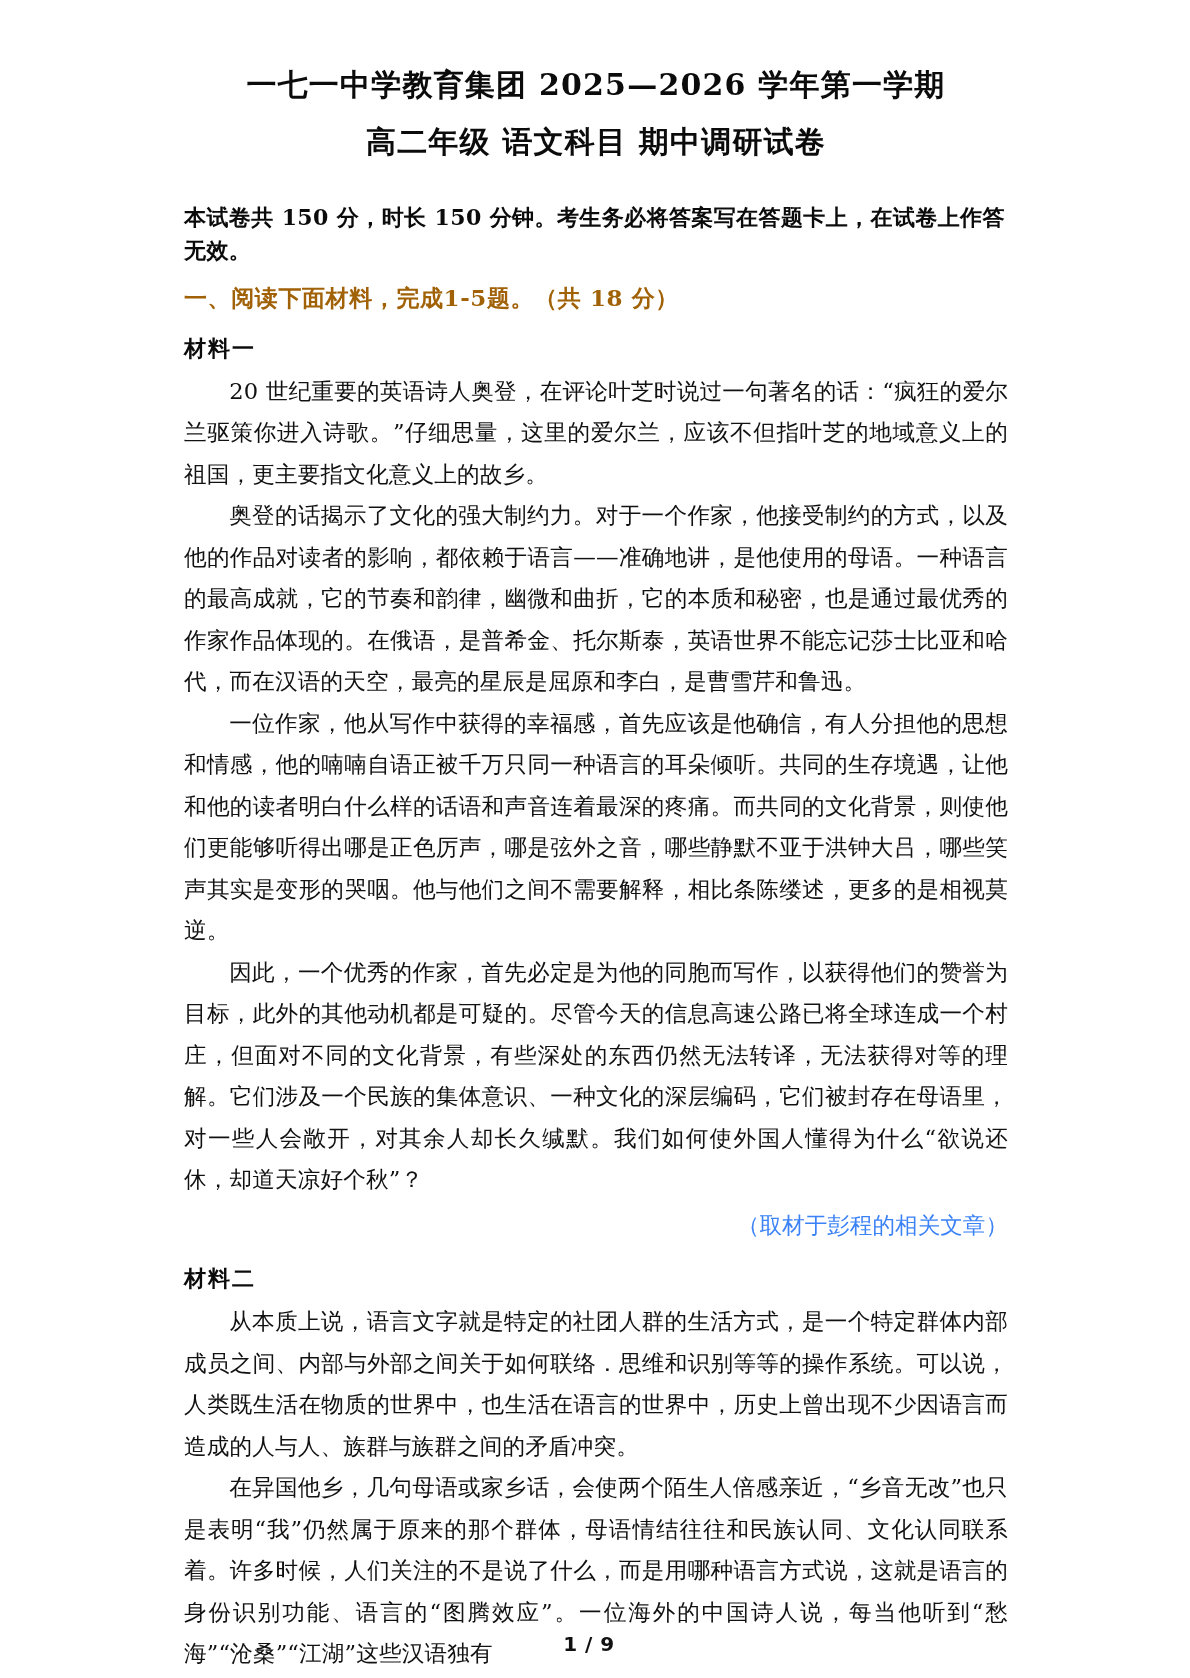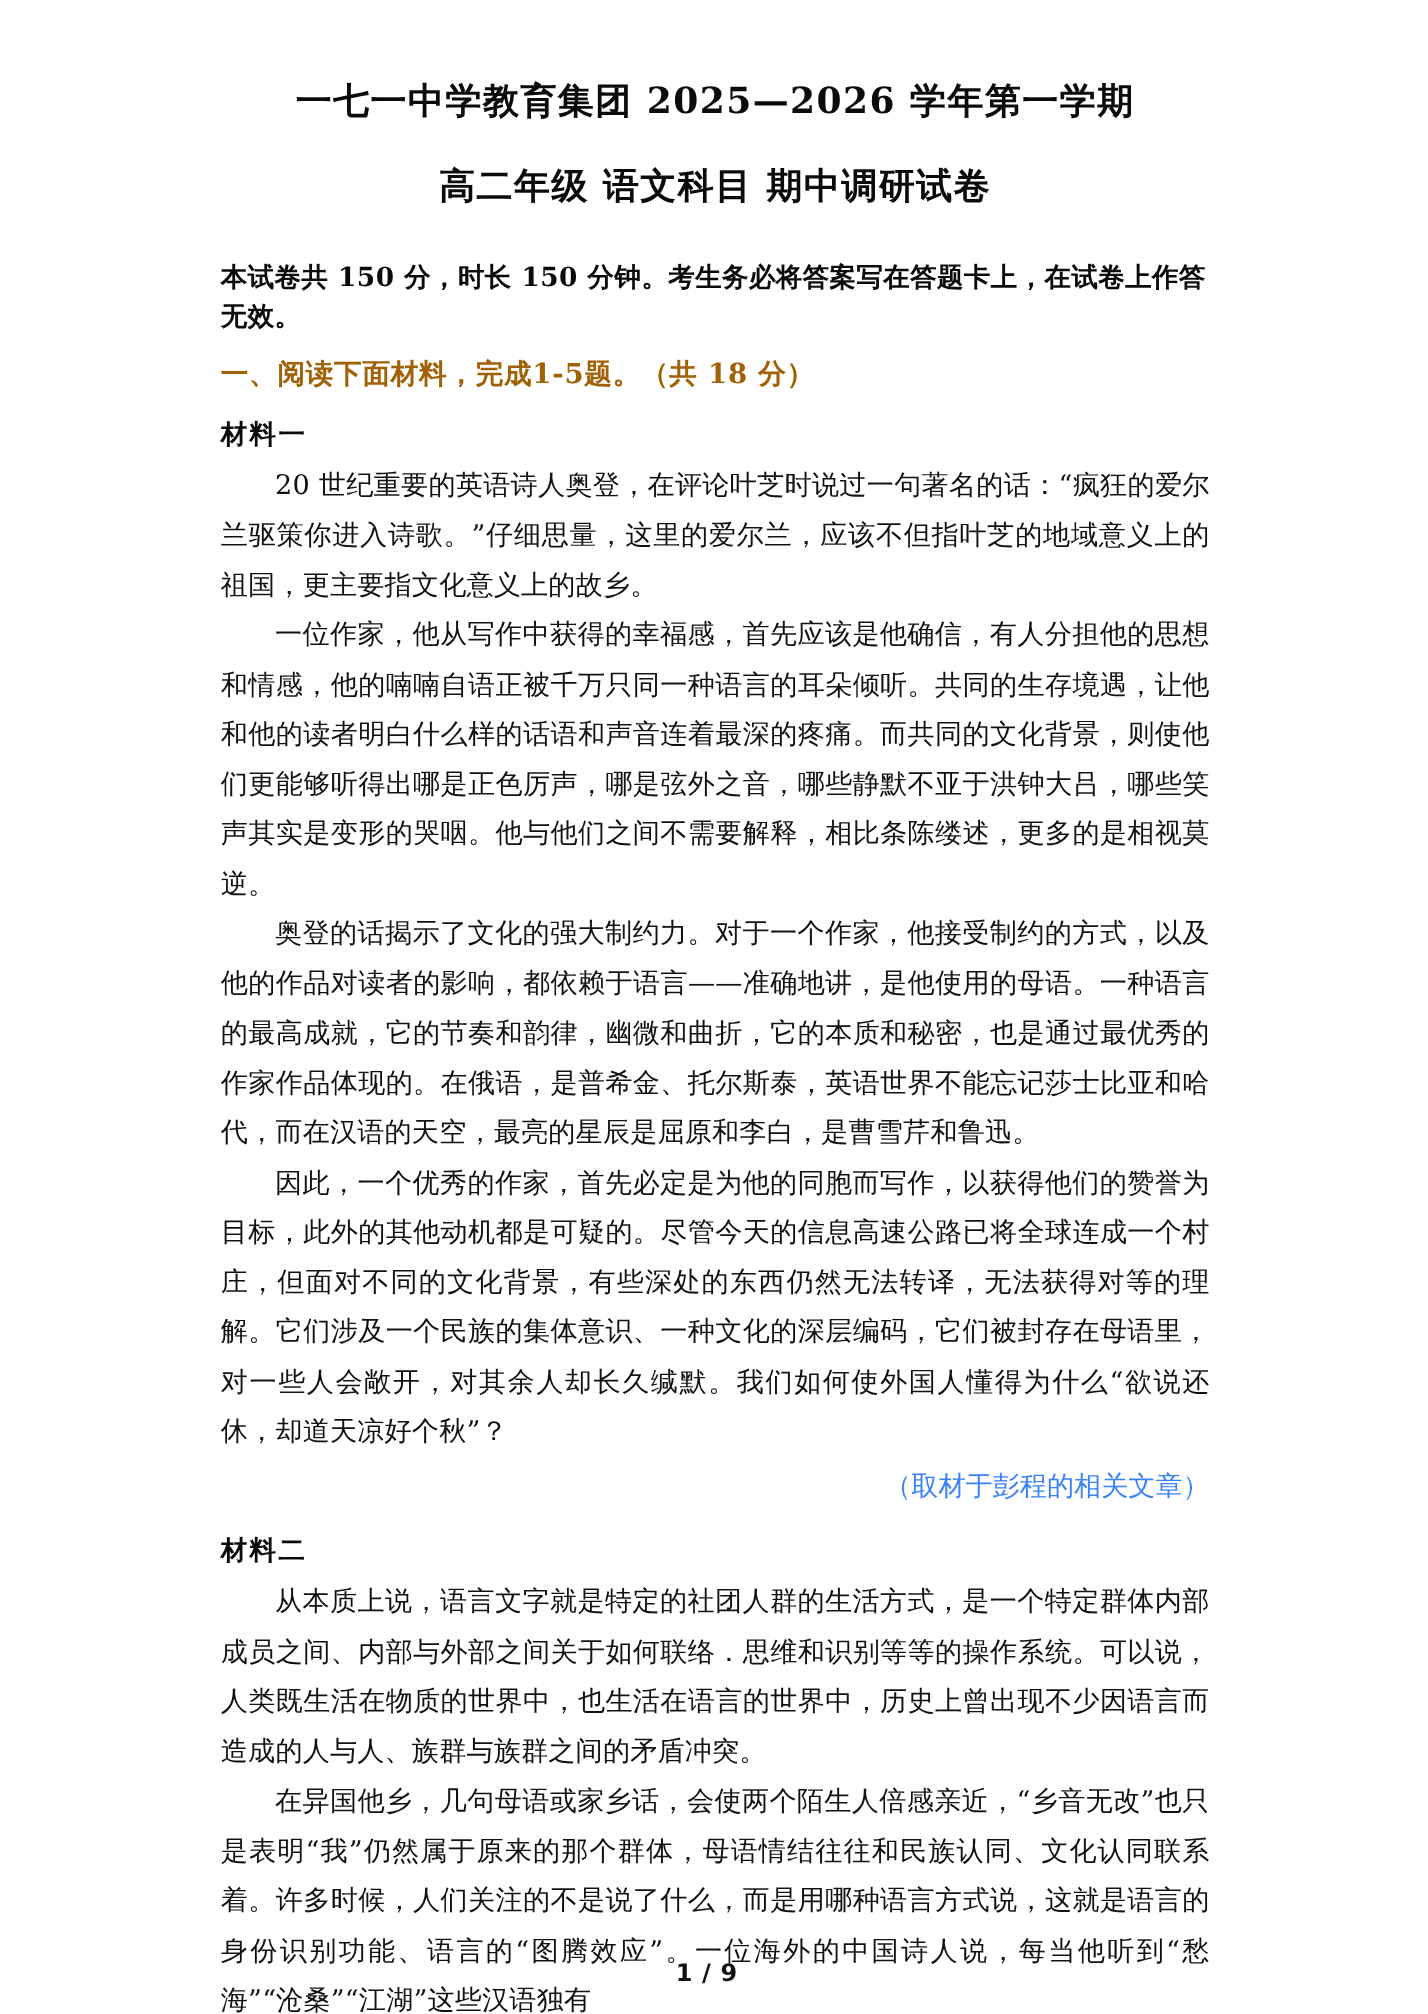--- a/index.html
+++ b/index.html
@@ -29,21 +29,21 @@
     font-family: "DejaVu Serif", "Liberation Serif", serif;
     font-weight: bold;
     font-size: 30px;
     letter-spacing: 1.2px;
     line-height: 1.55;
     color: #0b0b0b;
     white-space: nowrap;
   }
   .title-line.line2 {
     font-size: 30px;
-    margin-top: 24px;
+    margin-top: 10px;
   }
   .exam-note {
     margin-top: 36px;
     font-family: "DejaVu Serif", "Liberation Serif", serif;
     font-weight: bold;
     font-size: 22px;
     letter-spacing: 0.4px;
     line-height: 1.5;
     color: #0b0b0b;
   }
@@ -114,22 +114,22 @@
 
   <div class="exam-note">本试卷共 150 分，时长 150 分钟。考生务必将答案写在答题卡上，在试卷上作答无效。</div>
 
   <div class="section-heading">一、阅读下面材料，完成1-5题。（共 18 分）</div>
 
   <div class="content-area">
 
     <div>
       <div class="material-label">材料一</div>
       <p class="body-para">20 世纪重要的英语诗人奥登，在评论叶芝时说过一句著名的话：“疯狂的爱尔兰驱策你进入诗歌。”仔细思量，这里的爱尔兰，应该不但指叶芝的地域意义上的祖国，更主要指文化意义上的故乡。</p>
+      <p class="body-para">奥登的话揭示了文化的强大制约力。对于一个作家，他接受制约的方式，以及他的作品对读者的影响，都依赖于语言——准确地讲，是他使用的母语。一种语言的最高成就，它的节奏和韵律，幽微和曲折，它的本质和秘密，也是通过最优秀的作家作品体现的。在俄语，是普希金、托尔斯泰，英语世界不能忘记莎士比亚和哈代，而在汉语的天空，最亮的星辰是屈原和李白，是曹雪芹和鲁迅。</p>
       <p class="body-para">一位作家，他从写作中获得的幸福感，首先应该是他确信，有人分担他的思想和情感，他的喃喃自语正被千万只同一种语言的耳朵倾听。共同的生存境遇，让他和他的读者明白什么样的话语和声音连着最深的疼痛。而共同的文化背景，则使他们更能够听得出哪是正色厉声，哪是弦外之音，哪些静默不亚于洪钟大吕，哪些笑声其实是变形的哭咽。他与他们之间不需要解释，相比条陈缕述，更多的是相视莫逆。</p>
-      <p class="body-para">奥登的话揭示了文化的强大制约力。对于一个作家，他接受制约的方式，以及他的作品对读者的影响，都依赖于语言——准确地讲，是他使用的母语。一种语言的最高成就，它的节奏和韵律，幽微和曲折，它的本质和秘密，也是通过最优秀的作家作品体现的。在俄语，是普希金、托尔斯泰，英语世界不能忘记莎士比亚和哈代，而在汉语的天空，最亮的星辰是屈原和李白，是曹雪芹和鲁迅。</p>
       <p class="body-para">因此，一个优秀的作家，首先必定是为他的同胞而写作，以获得他们的赞誉为目标，此外的其他动机都是可疑的。尽管今天的信息高速公路已将全球连成一个村庄，但面对不同的文化背景，有些深处的东西仍然无法转译，无法获得对等的理解。它们涉及一个民族的集体意识、一种文化的深层编码，它们被封存在母语里，对一些人会敞开，对其余人却长久缄默。我们如何使外国人懂得为什么“欲说还休，却道天凉好个秋”？</p>
       <p class="attribution">（取材于彭程的相关文章）</p>
     </div>
 
     <div>
       <div class="material-label">材料二</div>
       <p class="body-para">从本质上说，语言文字就是特定的社团人群的生活方式，是一个特定群体内部成员之间、内部与外部之间关于如何联络．思维和识别等等的操作系统。可以说，人类既生活在物质的世界中，也生活在语言的世界中，历史上曾出现不少因语言而造成的人与人、族群与族群之间的矛盾冲突。</p>
       <p class="body-para">在异国他乡，几句母语或家乡话，会使两个陌生人倍感亲近，“乡音无改”也只是表明“我”仍然属于原来的那个群体，母语情结往往和民族认同、文化认同联系着。许多时候，人们关注的不是说了什么，而是用哪种语言方式说，这就是语言的身份识别功能、语言的“图腾效应”。一位海外的中国诗人说，每当他听到“愁海”“沧桑”“江湖”这些汉语独有</p>
     </div>
 

